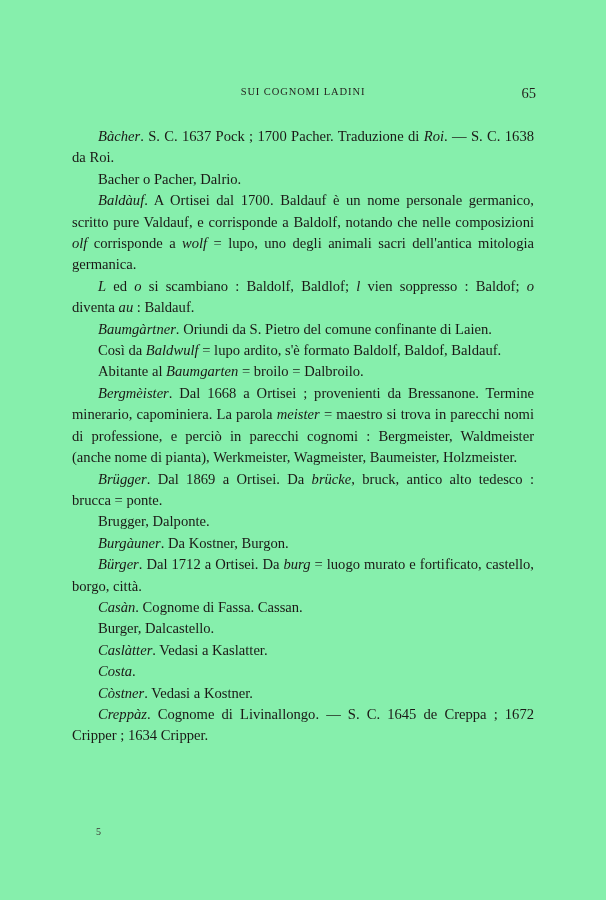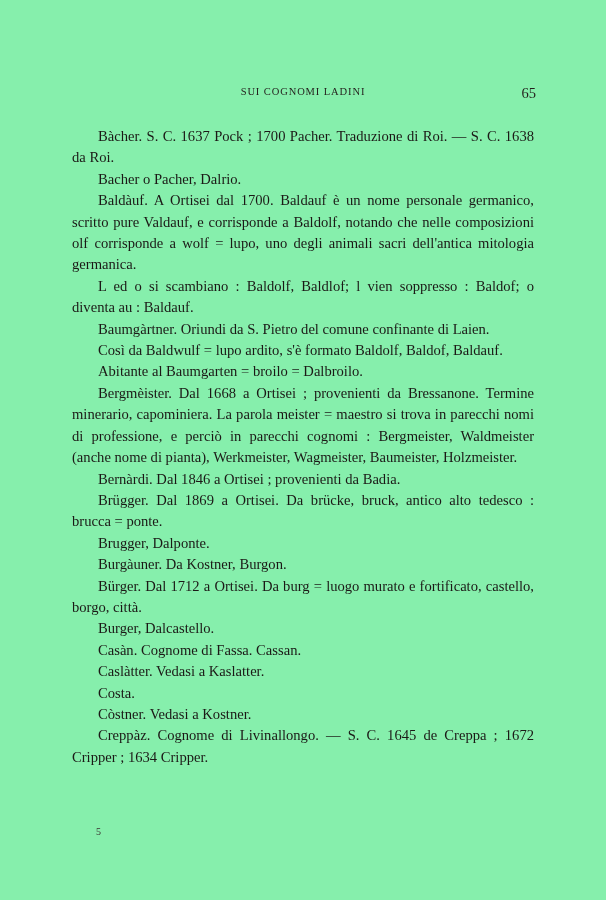--- a/index.html
+++ b/index.html
@@ -55,20 +55,21 @@
     text-align: justify;
     color: #1b1916;
   }
   .body-text p {
     margin: 0;
     text-indent: 26px;
     -webkit-hyphens: auto;
     hyphens: auto;
   }
   .it {
+    font-style: italic;
     margin-top: 12px;
   }
   .footer-sig {
     position: absolute;
     left: 96px;
     top: 826px;
     font-size: 10px;
     color: #3a3430;
   }
 </style>
@@ -85,27 +86,26 @@
 
     <div class="body-text" id="body">
         <p><span class="it">Bàcher</span><span>. S. C. 1637 Pock ; 1700 Pacher. Traduzione di </span><span class="it">Roi</span><span>. — S. C. 1638 da Roi.</span></p>
         <p><span>Bacher o Pacher, Dalrio.</span></p>
         <p><span class="it">Baldàuf</span><span>. A Ortisei dal 1700. Baldauf è un nome personale germanico, scritto pure Valdauf, e corrisponde a Baldolf, notando che nelle composizioni </span><span class="it">olf</span><span> corrisponde a </span><span class="it">wolf</span><span> = lupo, uno degli animali sacri dell'antica mitologia germanica.</span></p>
         <p><span class="it">L</span><span> ed </span><span class="it">o</span><span> si scambiano : Baldolf, Baldlof; </span><span class="it">l</span><span> vien soppresso : Baldof; </span><span class="it">o</span><span> diventa </span><span class="it">au</span><span> : Baldauf.</span></p>
         <p><span class="it">Baumgàrtner</span><span>. Oriundi da S. Pietro del comune confinante di Laien.</span></p>
         <p><span>Così da </span><span class="it">Baldwulf</span><span> = lupo ardito, s'è formato Baldolf, Baldof, Baldauf.</span></p>
         <p><span>Abitante al </span><span class="it">Baumgarten</span><span> = broilo = Dalbroilo.</span></p>
         <p><span class="it">Bergmèister</span><span>. Dal 1668 a Ortisei ; provenienti da Bressanone. Termine minerario, capominiera. La parola </span><span class="it">meister</span><span> = maestro si trova in parecchi nomi di professione, e perciò in parecchi cognomi : Bergmeister, Waldmeister (anche nome di pianta), Werkmeister, Wagmeister, Baumeister, Holzmeister.</span></p>
-        <p><span class="it">Bernàrdi</span><span>. Dal 1846 a Ortisei ; provenienti da Badia.</span></p>
         <p><span class="it">Brügger</span><span>. Dal 1869 a Ortisei. Da </span><span class="it">brücke</span><span>, bruck, antico alto tedesco : brucca = ponte.</span></p>
         <p><span>Brugger, Dalponte.</span></p>
         <p><span class="it">Burgàuner</span><span>. Da Kostner, Burgon.</span></p>
         <p><span class="it">Bürger</span><span>. Dal 1712 a Ortisei. Da </span><span class="it">burg</span><span> = luogo murato e fortificato, castello, borgo, città.</span></p>
+        <p><span class="it">Casàn</span><span>. Cognome di Fassa. Cassan.</span></p>
         <p><span>Burger, Dalcastello.</span></p>
-        <p><span class="it">Casàn</span><span>. Cognome di Fassa. Cassan.</span></p>
         <p><span class="it">Caslàtter</span><span>. Vedasi a Kaslatter.</span></p>
         <p><span class="it">Costa</span><span>.</span></p>
         <p><span class="it">Còstner</span><span>. Vedasi a Kostner.</span></p>
         <p><span class="it">Creppàz</span><span>. Cognome di Livinallongo. — S. C. 1645 de Creppa ; 1672 Cripper ; 1634 Cripper.</span></p>
       </div>
 
   </div>
   <div class="footer-sig">5</div>
 </div>
 

